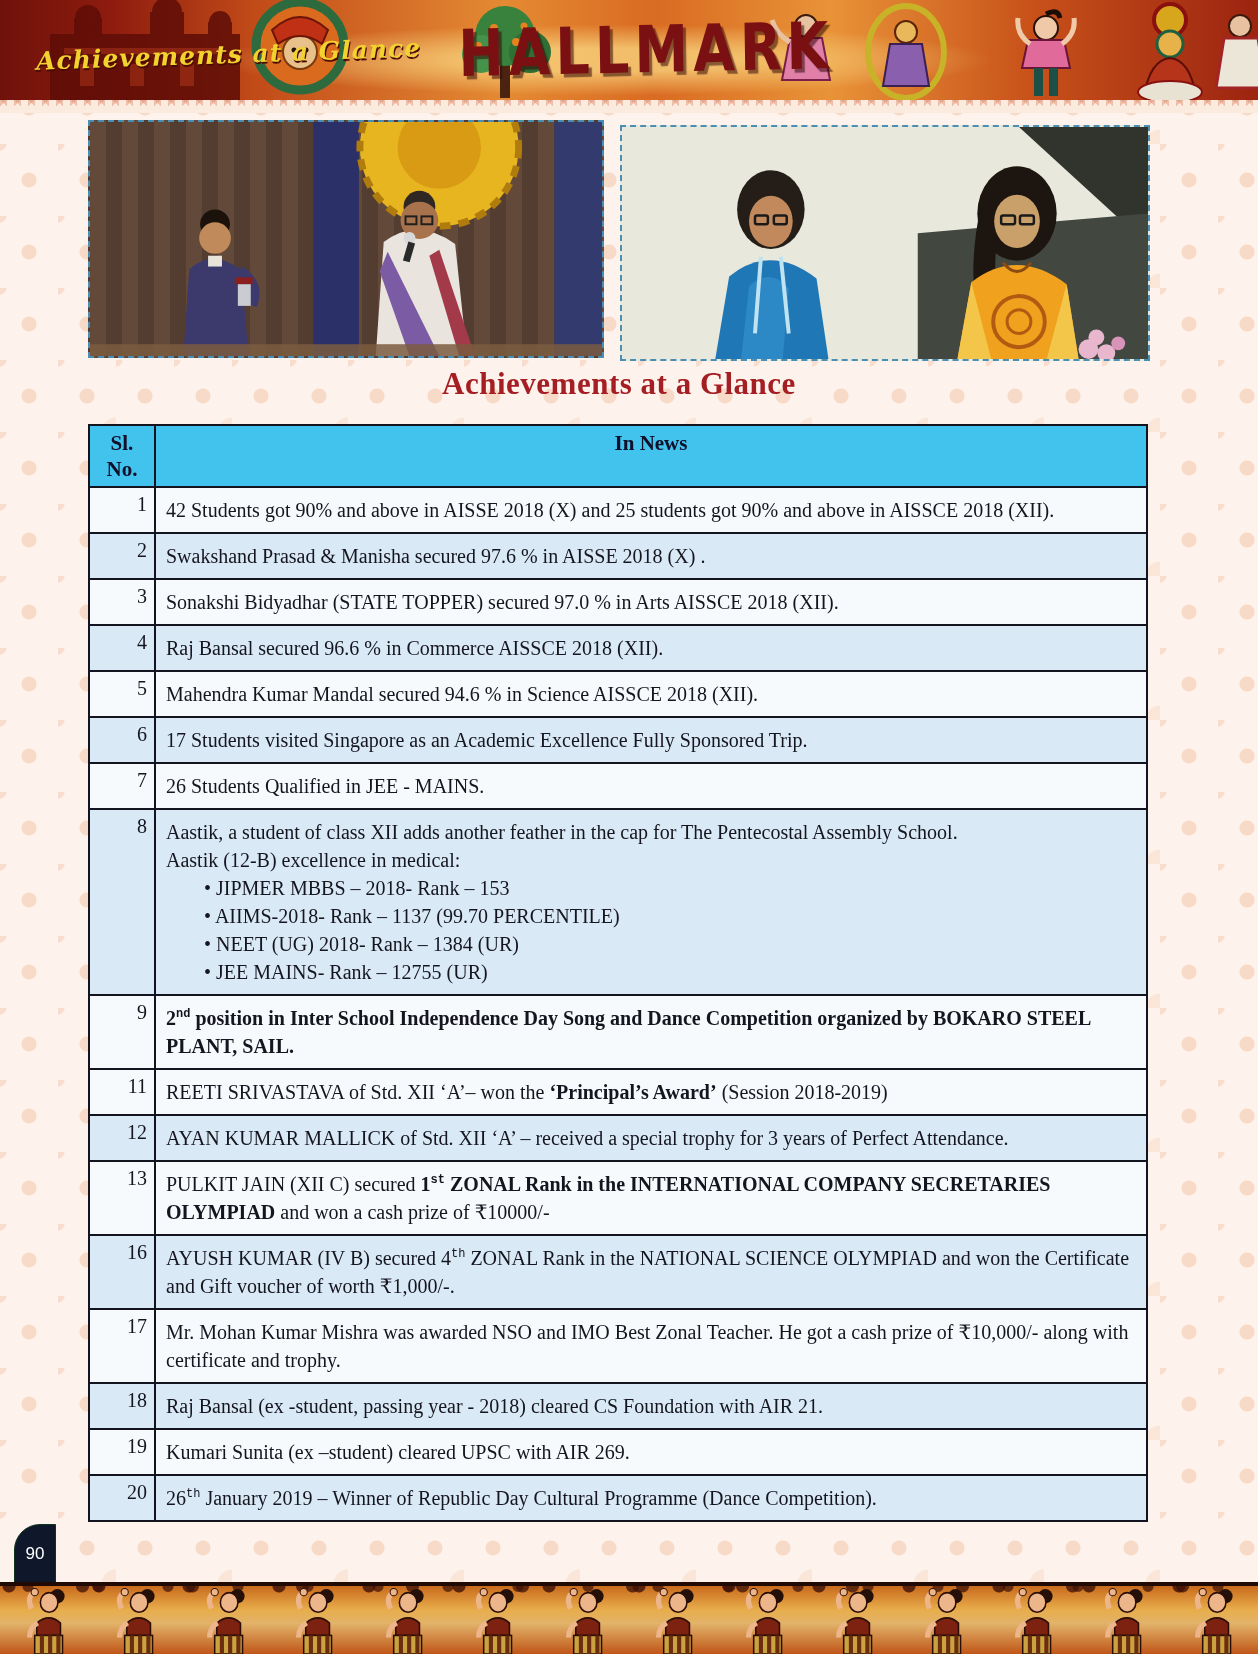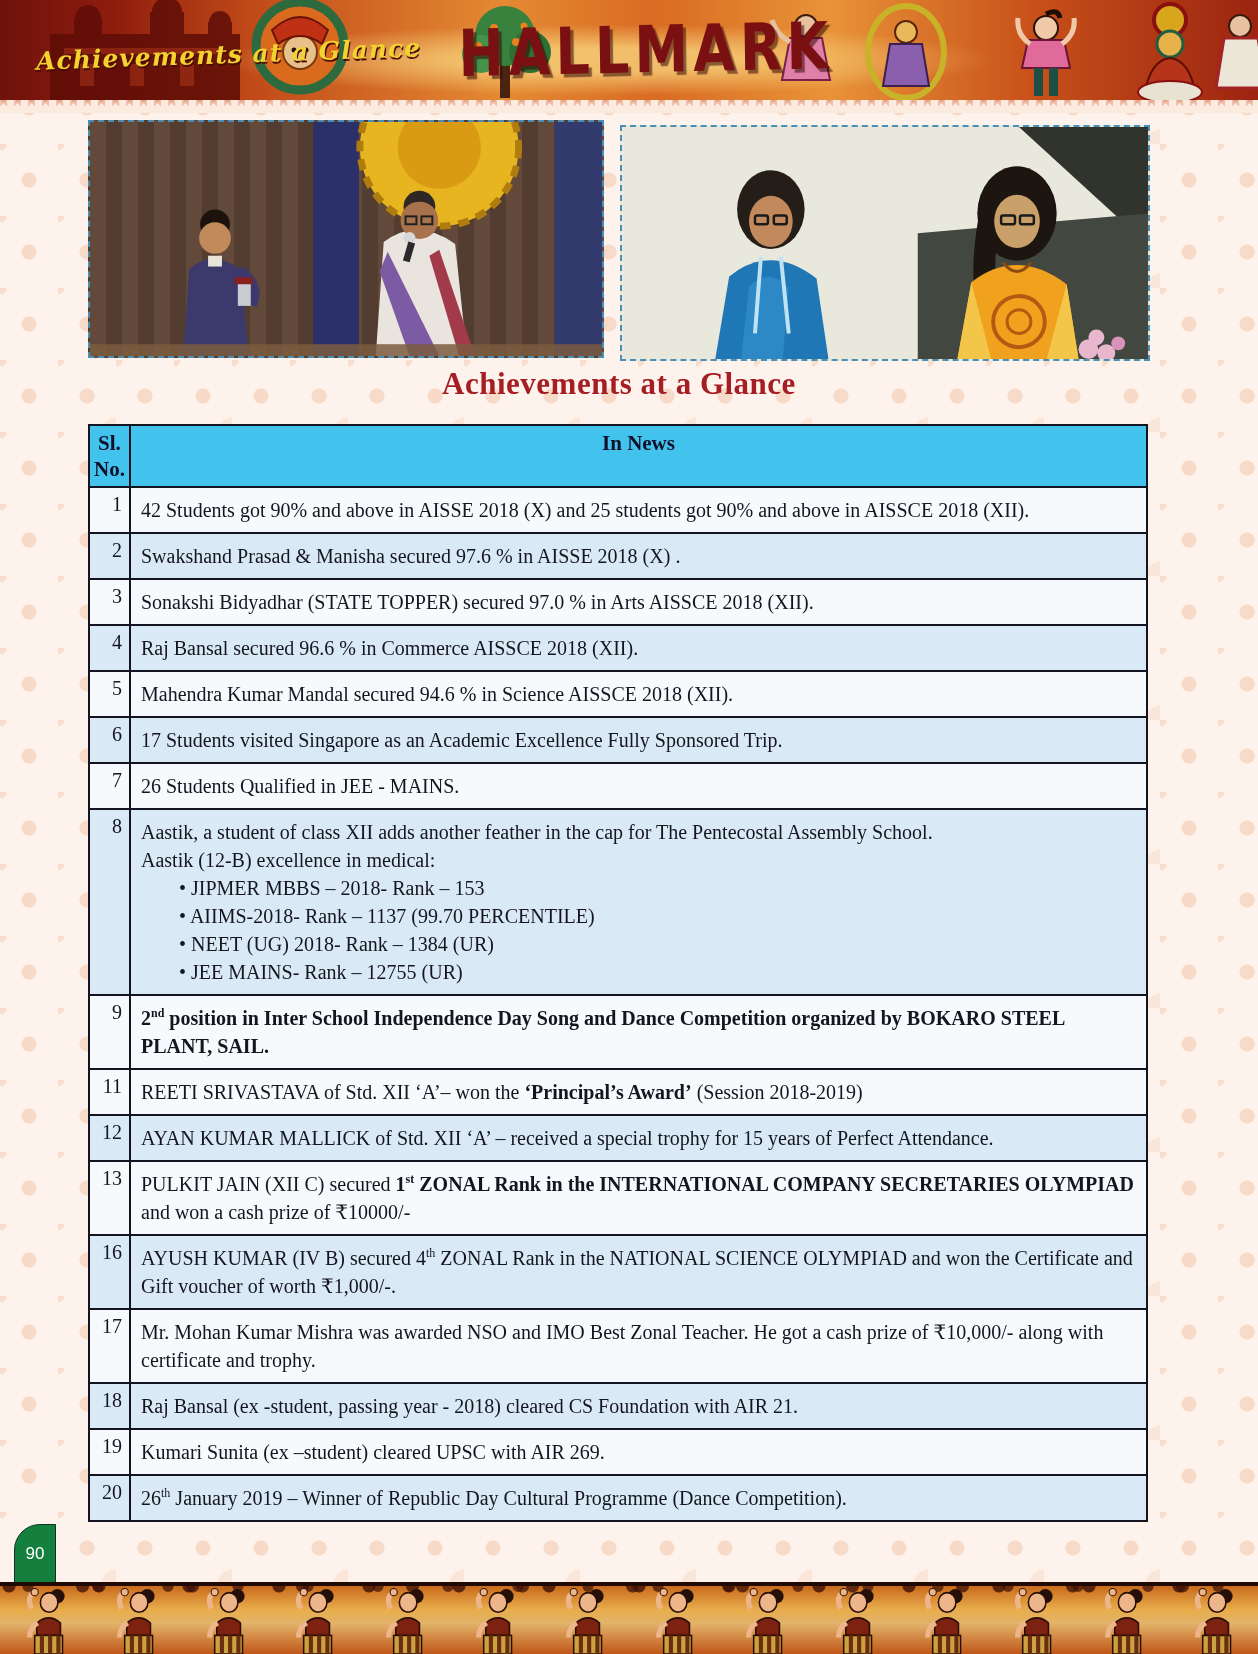--- a/index.html
+++ b/index.html
@@ -68,38 +68,38 @@
   .ach-table{
     position:absolute; top:424px; left:88px; width:1060px;
     border-collapse:collapse; table-layout:fixed;
     font-size:20px; line-height:28px;
   }
   .ach-table th,.ach-table td{ border:2px solid #141420; vertical-align:top; }
   .ach-table thead th{
     background:#41c3ee; color:#10102a; font-weight:bold;
     font-size:21px; line-height:26px; padding:4px 2px; text-align:center;
   }
-  th.col-no{ width:41px;margin-left:47px; }
+  th.col-no{ width:66px;margin-left:47px; }
   td.col-no{
     text-align:right; padding:2px 7px 2px 2px; background:inherit;
     font-size:20px;
   }
   td.col-news{ padding:8px 10px; }
   tr.row{ background:#f7fafc; }
   tr.row.alt{ background:#d9eaf6; }
   .line{ min-height:28px; }
   .line.bullet{ padding-left:38px;font-family:Liberation Serif, serif; }
   .line.bullet::before{ content:"• "; }
   .bold{ font-weight:bold; }
-  sup{ font-size:.6em; line-height:0; }
+  sup{ font-size:.6em; line-height:0;font-family:Liberation Mono, monospace; }
 
   
   .page-badge{
     position:absolute; left:14px; top:1524px; width:42px; height:60px;
-    background:#15803d; border:1.5px solid #10321e;
+    background:#0f172a; border:1.5px solid #10321e;
     border-radius:26px 0 0 0;
     color:#ffffff; font-size:17px; font-family:"Liberation Sans",sans-serif;
     display:flex; align-items:center; justify-content:center;
   }
 
   
   .folk-band{
     position:absolute; top:1582px; left:0; width:1258px; height:72px;
     border-top:4px solid #200a03;
     background:
@@ -338,21 +338,21 @@
       </tr>
       <tr class="row">
         <td class="col-no">11</td>
         <td class="col-news">
           <div class="line"><span>REETI SRIVASTAVA of Std. XII ‘A’– won the </span><span class="bold">‘Principal’s Award’</span><span> (Session 2018-2019)</span></div>
         </td>
       </tr>
       <tr class="row alt">
         <td class="col-no">12</td>
         <td class="col-news">
-          <div class="line"><span>AYAN KUMAR MALLICK of Std. XII ‘A’ – received a special trophy for 15 years of Perfect Attendance.</span></div>
+          <div class="line"><span>AYAN KUMAR MALLICK of Std. XII ‘A’ – received a special trophy for 3 years of Perfect Attendance.</span></div>
         </td>
       </tr>
       <tr class="row">
         <td class="col-no">13</td>
         <td class="col-news">
           <div class="line"><span>PULKIT JAIN (XII C) secured </span><span class="bold">1</span><sup class="bold">st</sup><span class="bold"> ZONAL Rank in the INTERNATIONAL COMPANY SECRETARIES OLYMPIAD</span><span> and won a cash prize of ₹10000/-</span></div>
         </td>
       </tr>
       <tr class="row alt">
         <td class="col-no">16</td>

